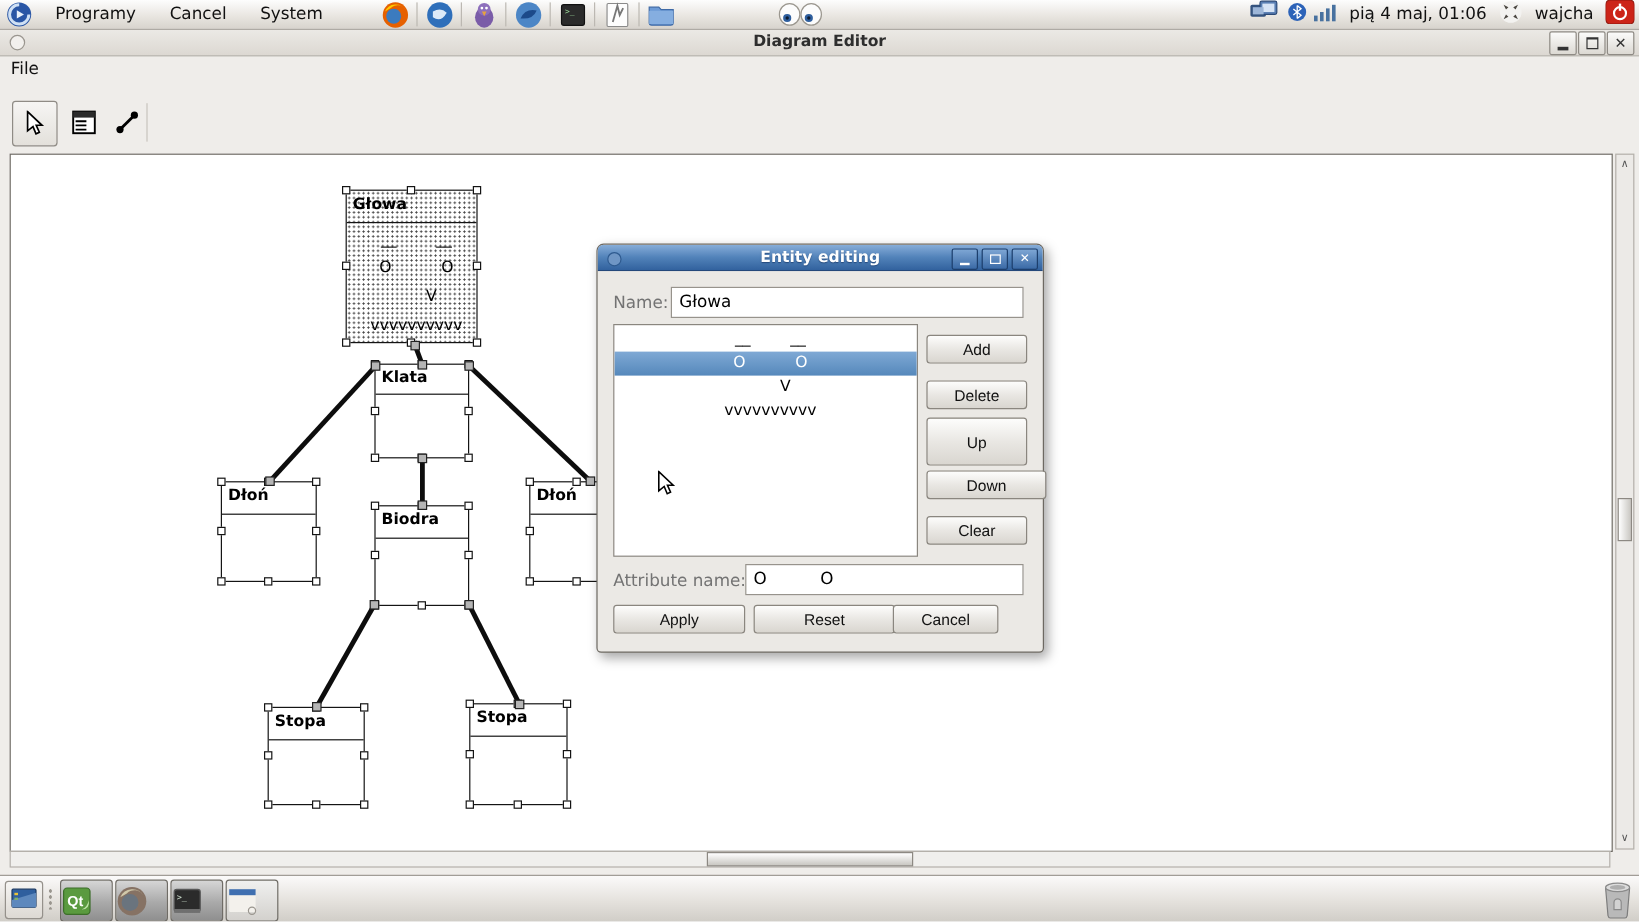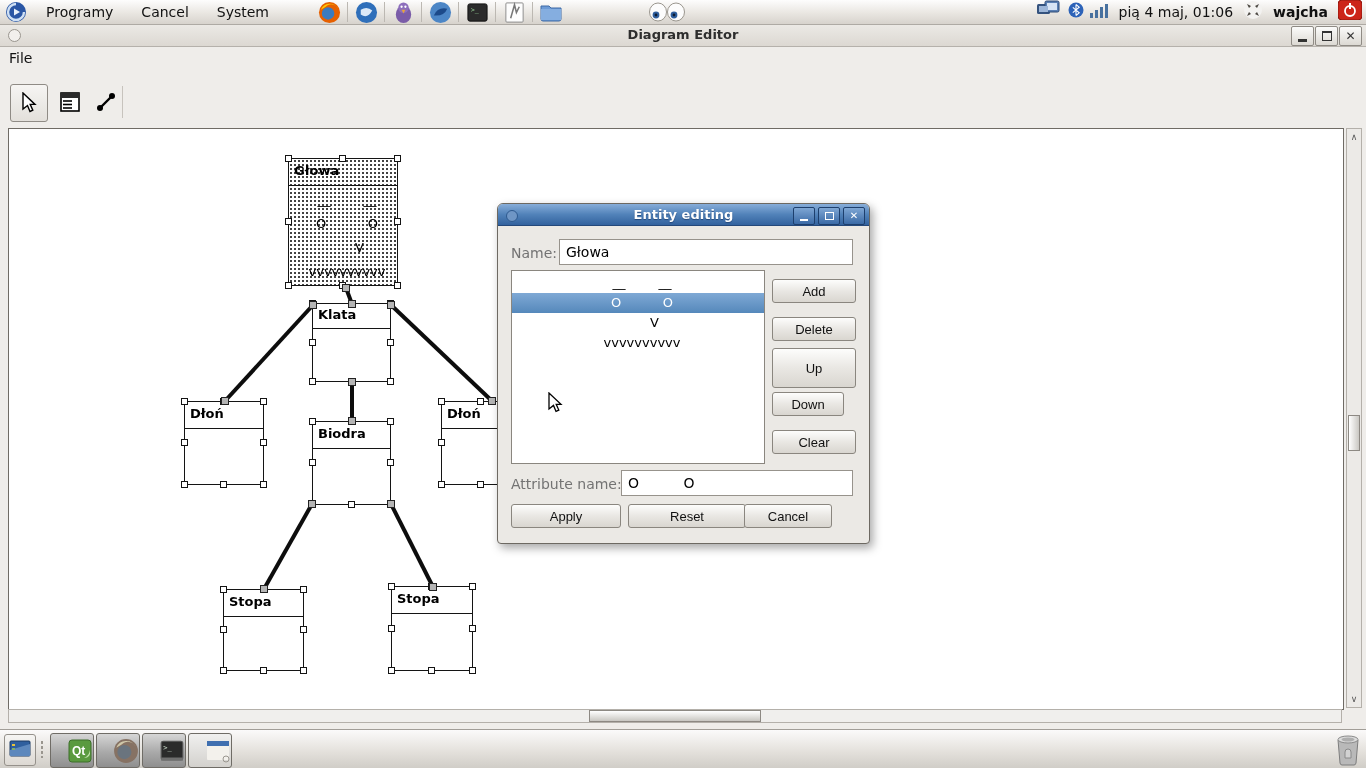--- a/index.html
+++ b/index.html
@@ -9,21 +9,21 @@
 
   
   .panel{position:absolute;left:0;top:0;width:1366px;height:24px;
     background:linear-gradient(#fdfdfd,#e9e6e1 55%,#d7d3cd);border-bottom:1px solid #aeaaa4;
     display:flex;align-items:center;z-index:40;}
   .panel .menu{font-size:14px;color:#111;padding:0 14px;line-height:24px;}
   .launch{width:24px;height:22px;margin:0 4px;display:flex;align-items:center;justify-content:center;}
   .pdiv{width:1px;height:20px;background:#bcb8b2;margin:0 2px;}
   .tray{margin-left:auto;display:flex;align-items:center;gap:6px;padding-right:4px;}
   .clock{font-size:14px;color:#111;padding:0 4px;}
-  .user{font-size:14px;font-weight:bold;color:#111;padding:0 4px;}
+  .user{font-size:14px;font-weight:normal;color:#111;padding:0 4px;}
 
   
   .appwin{position:absolute;left:0;top:24px;width:1366px;height:705px;background:#efedea;padding-left:30px;}
   .titlebar{position:absolute;left:0;top:0;width:1366px;height:22px;
     background:linear-gradient(#eceae6,#dcd8d2);border-bottom:1px solid #b5b1ab;}
   .titlebar .wtitle{position:absolute;left:0;right:0;text-align:center;font-size:13px;font-weight:bold;color:#2e2e2e;line-height:22px;}
   .wicon{position:absolute;left:8px;top:5px;width:11px;height:11px;border:1px solid #9a968f;border-radius:50%;background:#f2f0ed;}
   .wbtn{position:absolute;top:2px;width:21px;height:18px;background:linear-gradient(#fbfbfa,#dcd9d3);
     border:1px solid #8f8b85;border-radius:2px;display:flex;align-items:center;justify-content:center;}
   .wbtn .minbar{width:9px;height:3px;background:#333;margin-top:8px;}
@@ -78,21 +78,21 @@
     font-size:13px;color:#111;display:flex;align-items:center;justify-content:center;box-sizing:border-box;}
 
   
   .taskbar{position:absolute;left:0;top:729px;width:1366px;height:39px;
     background:linear-gradient(#fbfafa,#e4e1dc 55%,#cfccc6);border-top:1px solid #a19d97;z-index:40;}
   .sdbtn{position:absolute;left:4px;top:4px;width:30px;height:30px;border:1px solid #95918b;border-radius:3px;
     background:linear-gradient(#f6f5f3,#ddd9d3);display:flex;align-items:center;justify-content:center;}
   .grip{position:absolute;left:40px;top:10px;width:4px;height:18px;
     background-image:radial-gradient(#9a968f 1px,transparent 1.4px);background-size:4px 5px;}
   .task{position:absolute;top:3px;width:42px;height:33px;border:1px solid #6f6c66;border-radius:3px;
-    background:linear-gradient(#d6d6d6,#a9a9a9 55%,#8f8f8f);display:flex;align-items:center;justify-content:flex-end;}
+    background:linear-gradient(#d6d6d6,#a9a9a9 55%,#8f8f8f);display:flex;align-items:center;justify-content:flex-start;}
   .task.active{background:linear-gradient(#f0f0ef,#d3d1cd);}
   .trash{position:absolute;left:1332px;top:3px;width:32px;height:34px;display:flex;align-items:center;justify-content:center;}
 
   .cursor{position:absolute;z-index:60;pointer-events:none;}
 </style>
 </head>
 <body>
 
 <div class="screen">
 
@@ -405,21 +405,21 @@
     <div class="listbox">
       <div class="lrow pre" style="margin-top:2px">__        __</div>
       <div class="lrow pre sel">O          O</div>
       <div class="lrow pre">      V</div>
       <div class="lrow pre">vvvvvvvvvv</div>
     </div>
 
     <button class="gbtn" style="left:274px;top:75px;width:84px;height:24px">Add</button>
     <button class="gbtn" style="left:274px;top:113px;width:84px;height:24px">Delete</button>
     <button class="gbtn" style="left:274px;top:144px;width:84px;height:40px">Up</button>
-    <button class="gbtn" style="left:274px;top:188px;width:72px;height:24px">Down</button>
+    <button class="gbtn" style="left:274px;top:188px;width:100px;height:24px">Down</button>
     <button class="gbtn" style="left:274px;top:226px;width:84px;height:24px">Clear</button>
 
     <label class="fldlabel" style="left:13px;top:272px">Attribute name:</label>
     <input class="tinput" style="left: 123px; top: 266px; width: 232px; height: 26px;" value="O          O">
 
     <button class="gbtn" style="left:13px;top:300px;width:110px;height:24px">Apply</button>
     <button class="gbtn" style="left:130px;top:300px;width:118px;height:24px">Reset</button>
     <button class="gbtn" style="left:246px;top:300px;width:88px;height:24px">Cancel</button>
   </div>
 

